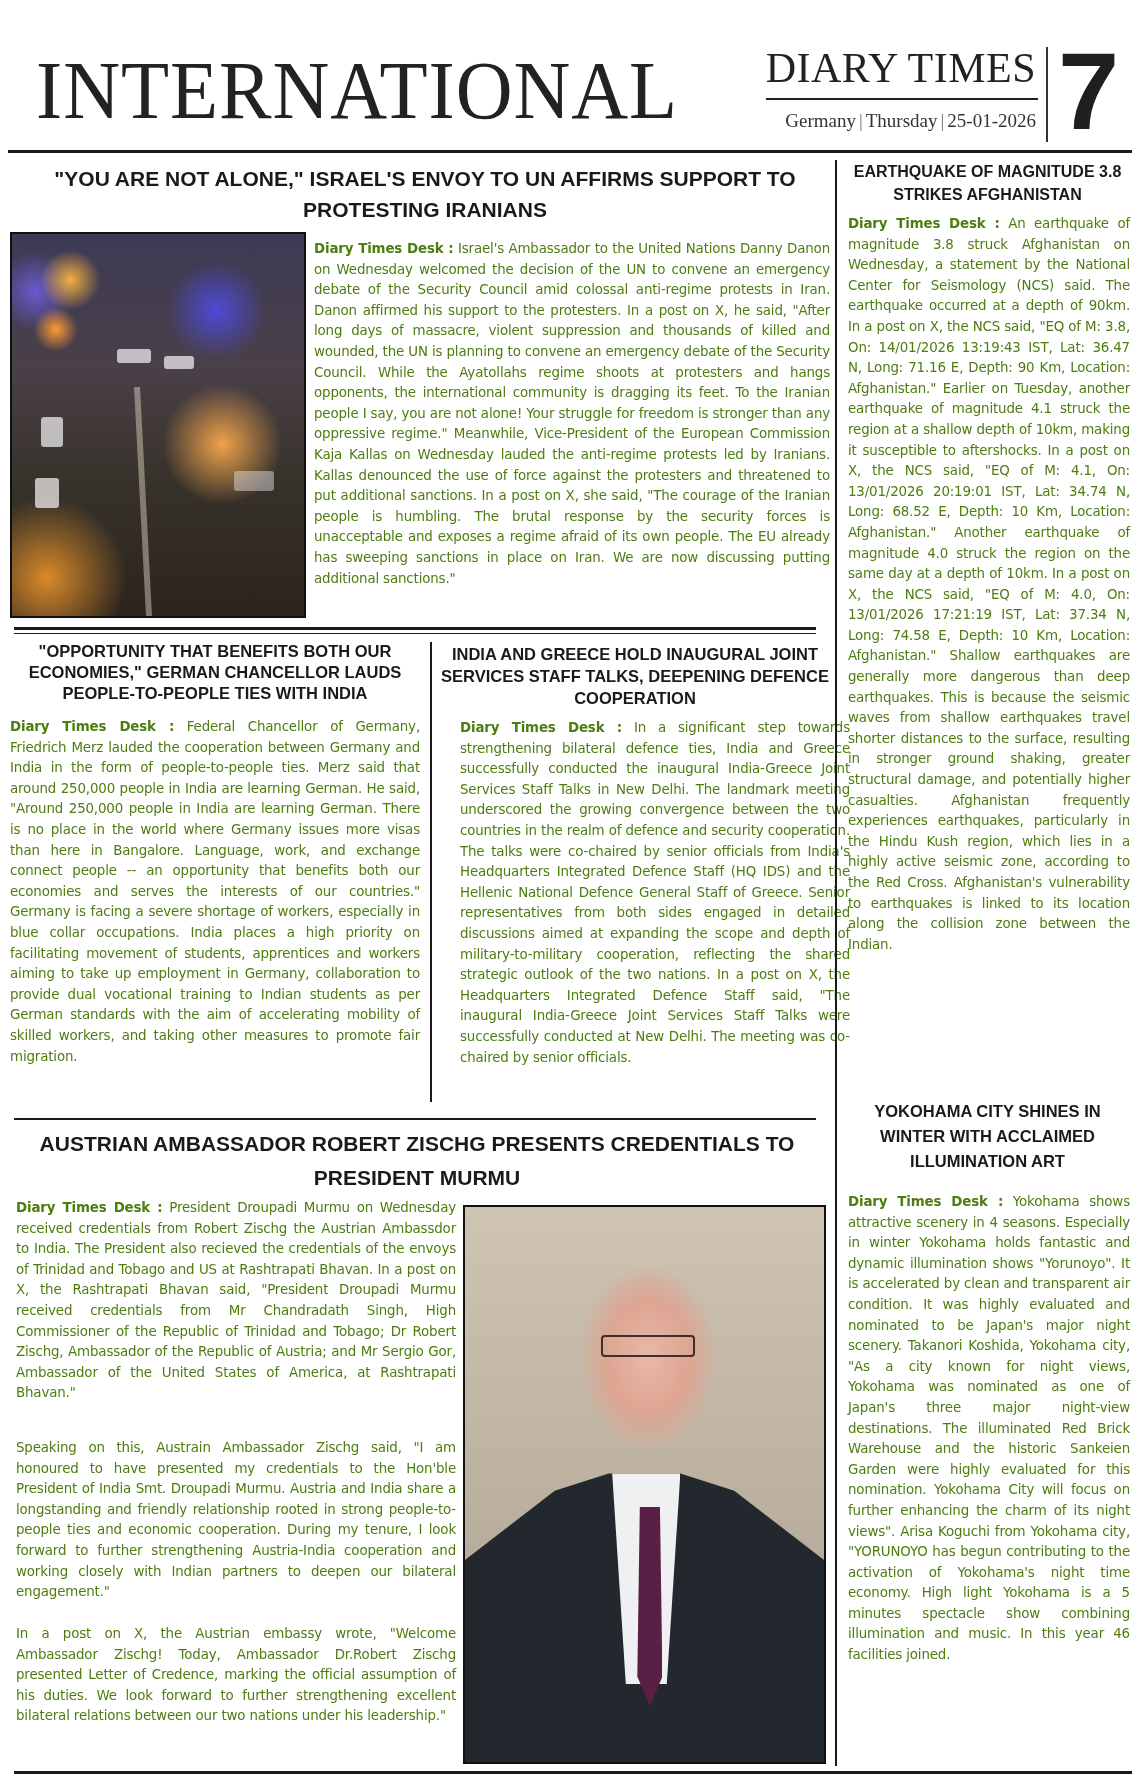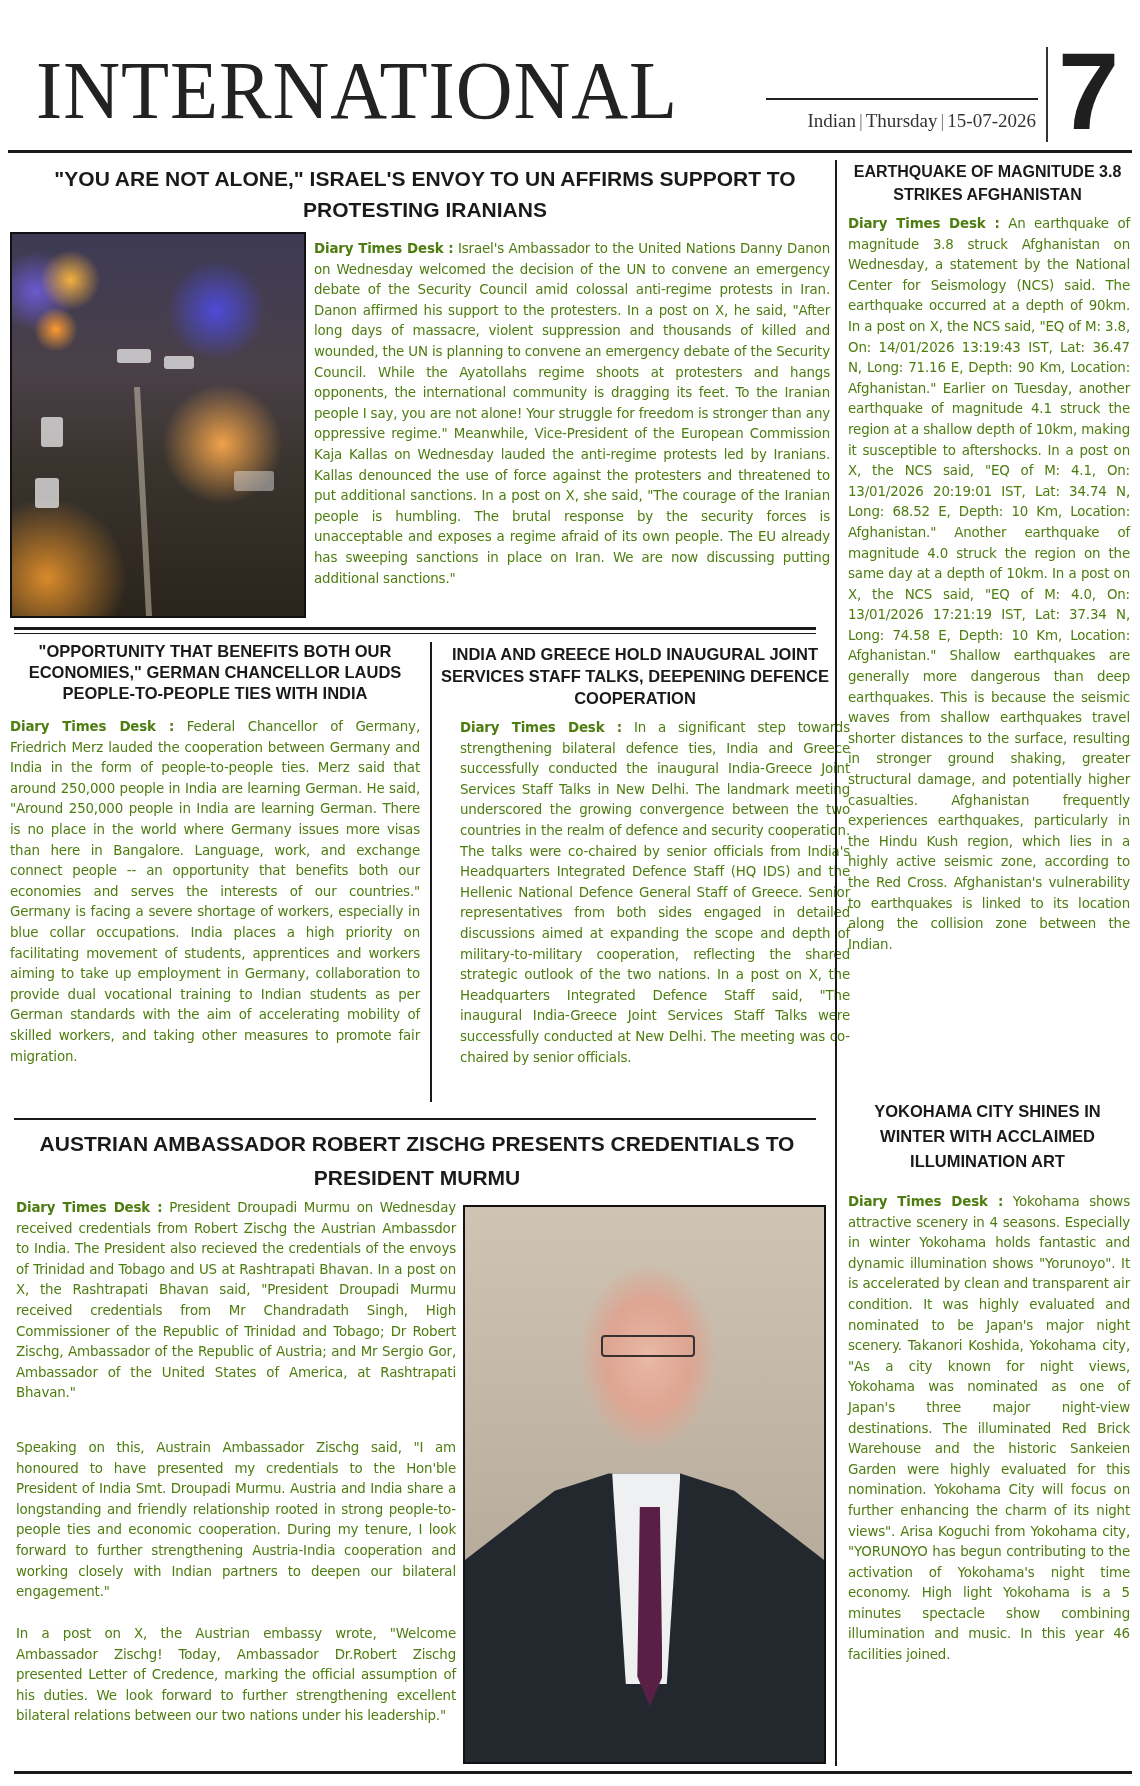--- a/index.html
+++ b/index.html
@@ -101,23 +101,24 @@
   #a5-head { position: absolute; left: 845px; top: 160px; width: 285px; font-size: 16px; line-height: 23px; }
   #a5-body { position: absolute; left: 848px; top: 214px; width: 282px; }
   #a6-head { position: absolute; left: 845px; top: 1099px; width: 285px; font-size: 16.5px; line-height: 25px; }
   #a6-body { position: absolute; left: 848px; top: 1180px; width: 282px; margin-top: 12px; }
 </style>
 </head>
 <body>
 
 <header class="masthead">
   <div class="section-title">INTERNATIONAL</div>
+  <div class="paper-name">DIARY TIMES</div>
   <div class="paper-rule"></div>
   <div class="dateline">
-    <span>Indian</span><span class="sep">|</span><span>Thursday</span><span class="sep">|</span><span>15-07-2026</span>
+    <span>Germany</span><span class="sep">|</span><span>Thursday</span><span class="sep">|</span><span>25-01-2026</span>
   </div>
   <div class="vrule"></div>
   <div class="page-num">7</div>
 </header>
 <div class="top-rule"></div>
 
 <article>
   <h2 id="a1-head" class="headline">"YOU ARE NOT ALONE," ISRAEL'S ENVOY TO UN AFFIRMS SUPPORT TO PROTESTING IRANIANS</h2>
   <div id="a1-photo" class="photo" title="Night street scene of anti-regime protests in Iran">
     <div class="road"></div>

